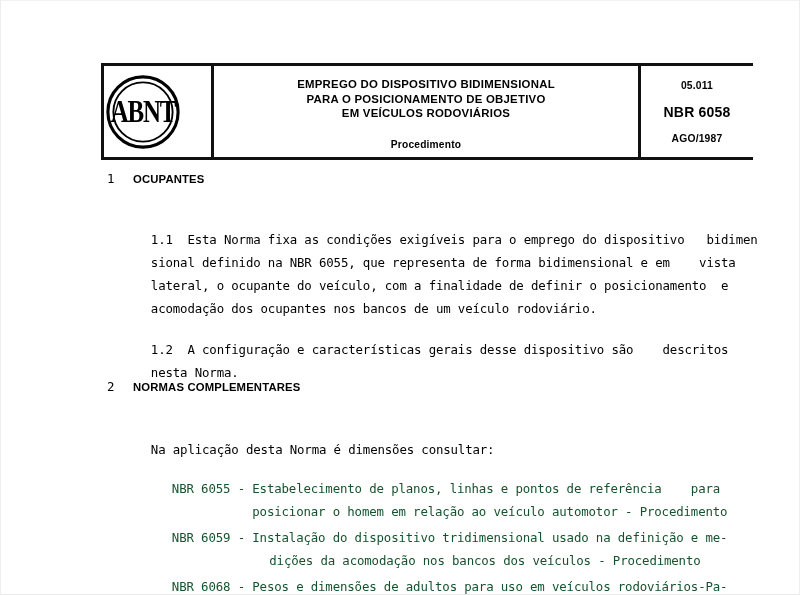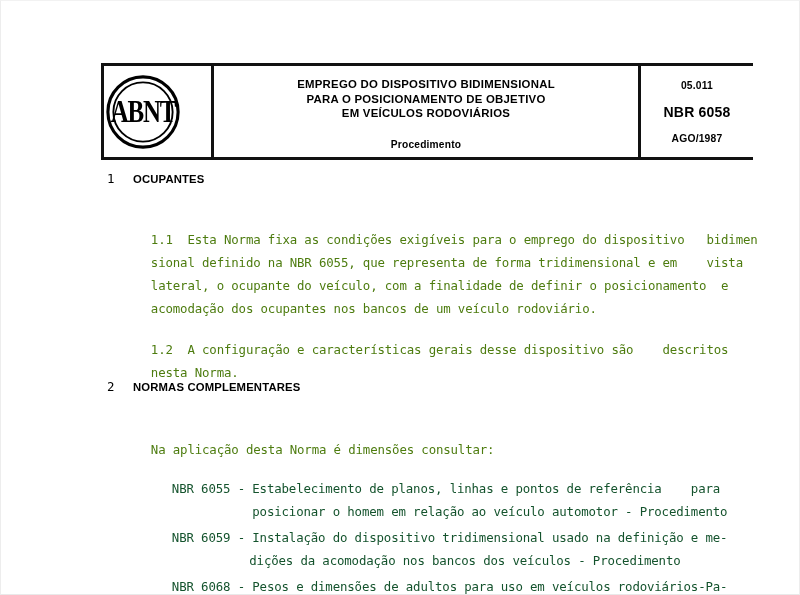--- a/index.html
+++ b/index.html
@@ -136,21 +136,21 @@
     font-weight: bold;
     font-size: 11.3px;
     letter-spacing: 0.15px;
     color: #000;
   }
 
   .para {
     font-family: "DejaVu Sans Mono", monospace;
     font-size: 12.4px;
     line-height: 23.5px;
-    color: #4d7c0f;
+    color: #000000;
     white-space: pre;
     letter-spacing: -0.15px;
   }
 
   .ref-block {
     font-family: "DejaVu Sans Mono", monospace;
     font-size: 12.4px;
     line-height: 23.5px;
     color: #14532d;
     white-space: pre;
@@ -193,21 +193,21 @@
 
     <div class="sec-heading pos" style="left:106px; top:10px;">
       <span class="sec-num">1</span>
       <span class="sec-label">OCUPANTES</span>
     </div>
 
     <div class="para pos" style="left:106px; top:43px;">
       <span>1.1  Esta Norma fixa as condições exigíveis para o emprego do dispositivo   bidimen</span>
     </div>
     <div class="para pos" style="left:106px; top:66px;">
-      <span>sional definido na NBR 6055, que representa de forma tridimensional e em    vista</span>
+      <span>sional definido na NBR 6055, que representa de forma bidimensional e em    vista</span>
     </div>
     <div class="para pos" style="left:106px; top:89px;">
       <span>lateral, o ocupante do veículo, com a finalidade de definir o posicionamento  e</span>
     </div>
     <div class="para pos" style="left:106px; top:112px;">
       <span>acomodação dos ocupantes nos bancos de um veículo rodoviário.</span>
     </div>
 
     <div class="para pos" style="left:106px; top:153px;">
       <span>1.2  A configuração e características gerais desse dispositivo são    descritos</span>
@@ -228,21 +228,21 @@
     <div class="ref-block pos" style="left:127px; top:292px;">
       <span>NBR 6055 - Estabelecimento de planos, linhas e pontos de referência    para</span>
     </div>
     <div class="ref-block pos" style="left:127px; top:315px;">
       <span>           posicionar o homem em relação ao veículo automotor - Procedimento</span>
     </div>
 
     <div class="ref-block pos" style="left:127px; top:341px;">
       <span>NBR 6059 - Instalação do dispositivo tridimensional usado na definição e me-</span>
     </div>
-    <div class="ref-block pos" style="left:124px; top:364px;">
+    <div class="ref-block pos" style="left:144px; top:364px;">
       <span>           dições da acomodação nos bancos dos veículos - Procedimento</span>
     </div>
 
     <div class="ref-block pos" style="left:127px; top:390px;">
       <span>NBR 6068 - Pesos e dimensões de adultos para uso em veículos rodoviários-Pa-</span>
     </div>
     <div class="ref-block pos" style="left:127px; top:413px;">
       
     </div>
 

